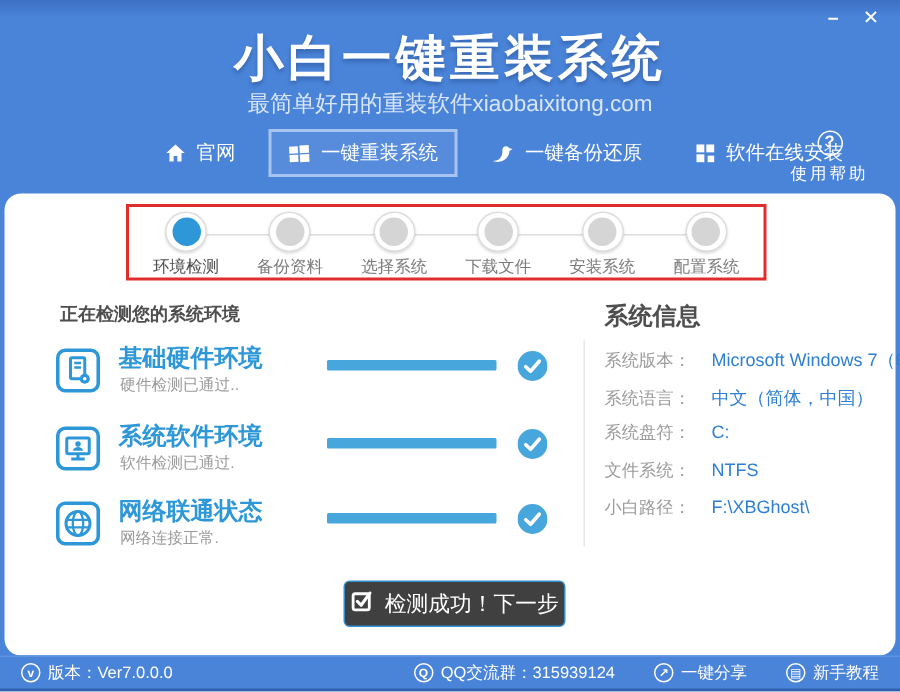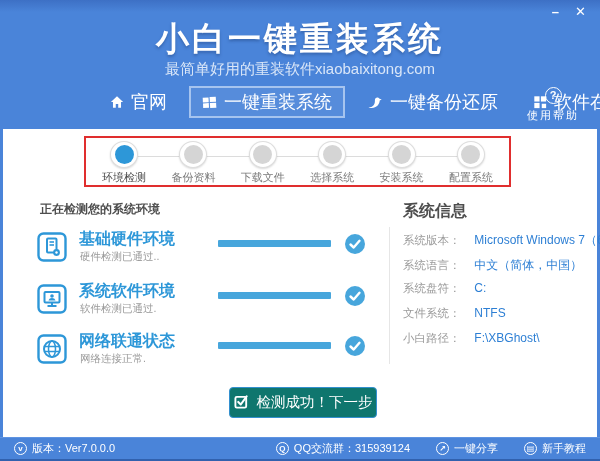--- a/index.html
+++ b/index.html
@@ -13,30 +13,30 @@
   
   .header{position:absolute;top:0;left:0;right:0;height:129px;
     background:linear-gradient(180deg,#3d70c5 0px,#4a84d9 12px,#4a84d9 100%);}
   .win-controls{position:absolute;top:5px;right:14px;display:flex;gap:16px;}
   .win-controls span{color:#fff;font-size:13px;font-weight:bold;line-height:14px;cursor:pointer;}
   .app-title{position:absolute;top:17px;width:100%;text-align:center;color:#fff;
     font-size:33px;font-weight:bold;letter-spacing:3px;
     text-shadow:0 2px 3px rgba(25,55,110,.4);}
   .app-subtitle{position:absolute;top:60px;width:100%;text-align:center;color:#d9e6f8;font-size:15px;}
   .nav{position:absolute;top:86px;left:97px;display:flex;align-items:center;gap:9px;}
-  .nav-item{display:flex;align-items:center;gap:7px;color:#fff;font-size:18px;
+  .nav-item{display:flex;align-items:center;gap:7px;color:#fff;font-size:13px;
     height:32px;padding:0 13px;cursor:pointer;white-space:nowrap;font-family:Liberation Mono, monospace;}
   .nav-item.active{border:2px solid #a6c4ef;background:rgba(255,255,255,.07);padding:0 11px;}
   .nav-item svg{display:block;}
   .help{position:absolute;top:87px;right:15px;width:64px;text-align:center;color:#fff;cursor:pointer;}
   .help-circle{width:17px;height:17px;border:1px solid #fff;border-radius:50%;
     margin:0 auto 4px;font-size:11px;line-height:15px;font-weight:bold;}
   .help-label{font-size:11px;letter-spacing:2px;}
   
-  .content{position:absolute;left:3px;right:3px;top:129px;height:308px;background:#fff;}
+  .content{position:absolute;left:3px;right:3px;top:129px;height:308px;background:#fff;border-radius:11px;}
   .stepper-box{position:absolute;left:81px;top:7px;width:427px;height:51px;
     border:2px solid #e02e2e;}
   .steps{position:absolute;left:0;right:0;top:0;bottom:0;display:flex;
     justify-content:space-between;padding:3px 6px 0;}
   .step-line{position:absolute;top:18px;left:34px;right:34px;height:1px;background:#dcdcdc;}
   .step{position:relative;width:64px;display:flex;flex-direction:column;align-items:center;z-index:1;}
   .step-outer{width:28px;height:28px;border-radius:50%;background:#fff;border:1px solid #ddd;
     box-shadow:0 1px 2px rgba(0,0,0,.15);display:flex;align-items:center;justify-content:center;}
   .step-inner{width:19px;height:19px;border-radius:50%;background:#d5d5d5;}
   .step.active .step-inner{background:#2d97d8;}
@@ -49,23 +49,23 @@
   .d-sub{position:absolute;left:77px;top:21px;font-size:10.5px;color:#9a9a9a;white-space:nowrap;}
   .d-bar{position:absolute;left:215px;top:11px;width:113px;height:7px;background:#47a6dc;border-radius:1px;}
   .d-check{position:absolute;left:342px;top:5px;width:20px;height:20px;}
   .v-divider{position:absolute;left:386px;top:98px;width:1px;height:137px;background:#e6e6e6;}
   .info-heading{position:absolute;left:400px;top:72px;font-size:16px;font-weight:bold;color:#4e4e4e;}
   .info-row{position:absolute;left:400px;font-size:12px;white-space:nowrap;}
   .info-label{display:inline-block;width:64px;color:#9b9b9b;font-size:11.5px;}
   .info-value{color:#2d7fd4;margin-left:4px;}
   .info-value.link{cursor:pointer;}
   .next-btn{position:absolute;left:226px;top:258px;width:148px;height:31px;
-    background:#0f766e;border:1px solid #3390cf;border-radius:4px;color:#fff;
+    background:#404040;border:1px solid #3390cf;border-radius:4px;color:#fff;
     font-size:14.5px;display:flex;align-items:center;justify-content:center;gap:8px;
-    cursor:pointer;font-family:Liberation Sans, sans-serif;}
+    cursor:pointer;font-family:Liberation Serif, serif;}
   
   .statusbar{position:absolute;left:0;right:0;bottom:0;height:24px;background:#4a84d9;
     border-top:1px solid #5f94e2;border-bottom:2px solid #3161ae;
     display:flex;align-items:center;justify-content:space-between;padding:0 14px;color:#fff;}
   .sb-item{display:flex;align-items:center;gap:5px;font-size:11px;white-space:nowrap;}
   .sb-right{display:flex;align-items:center;gap:26px;}
   .sb-circle{width:13px;height:13px;border:1px solid #fff;border-radius:50%;
     font-size:8px;line-height:11px;text-align:center;font-weight:bold;flex:0 0 13px;}
   .clickable{cursor:pointer;}
 </style>
@@ -147,27 +147,27 @@
         <div class="step">
           <div class="step-outer">
               <div class="step-inner"></div>
             </div>
           <div class="step-label">备份资料</div>
         </div>
         <div class="step">
           <div class="step-outer">
               <div class="step-inner"></div>
             </div>
+          <div class="step-label">选择系统</div>
+        </div>
+        <div class="step">
+          <div class="step-outer">
+              <div class="step-inner"></div>
+            </div>
           <div class="step-label">下载文件</div>
-        </div>
-        <div class="step">
-          <div class="step-outer">
-              <div class="step-inner"></div>
-            </div>
-          <div class="step-label">选择系统</div>
         </div>
         <div class="step">
           <div class="step-outer">
               <div class="step-inner"></div>
             </div>
           <div class="step-label">安装系统</div>
         </div>
         <div class="step">
           <div class="step-outer">
               <div class="step-inner"></div>

